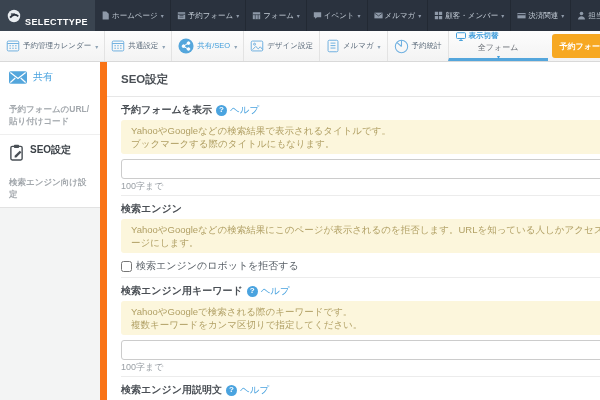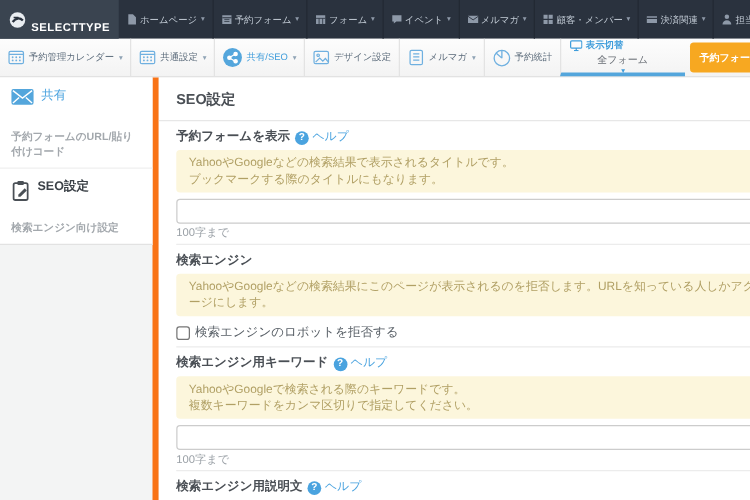--- a/index.html
+++ b/index.html
@@ -30,21 +30,21 @@
     padding:1px 7px 0; cursor:pointer; }
   .vs-label { color:#3f9ddb; font-size:7.5px; display:flex; align-items:flex-end; gap:3px; font-weight:bold;font-family:Liberation Mono, monospace; }
   .vs-value { color:#6a6f76; font-size:8px; display:flex; justify-content:space-between; align-items:center;flex-direction:column; }
   .vs-value .caret { color:#3f9ddb; }
   .tool-cta { background:#f7a821; color:#fff; border:none; border-radius:3px; align-self:center;
     height:24px; width:110px; flex-shrink:0; margin-left:4px; font-size:8px; font-weight:bold;
     cursor:pointer; text-align:left; padding:0 8px; white-space:nowrap; overflow:hidden; }
 
   
   .workspace { display:flex; height:338px; }
-  .sidebar { width:127px; flex-shrink:0; background:#f3f4f4; border-right:5px solid #f97316; }
+  .sidebar { width:107px; flex-shrink:0; background:#f3f4f4; border-right:7px solid #f97316; }
   .side-items { background:#fff; border-bottom:1px solid #e2e2e2; }
   .side-item { padding:8px 8px 7px 9px; cursor:pointer; overflow:hidden; }
   .side-item + .side-item { border-top:1px solid #efefef; }
   .side-item .si-icon { float:left; margin:1px 6px 2px 0; }
   .si-title { font-size:10px; color:#4aa3df; line-height:13px; }
   .side-item.active .si-title { color:#3c4248; font-weight:bold; }
   .si-sub { font-size:8.5px; color:#a3a8ad; line-height:12px; margin-top:20px;font-weight:bold; }
 
   .main { flex:1 1 auto; background:#fff; overflow:hidden; }
   .content { width:560px; }

